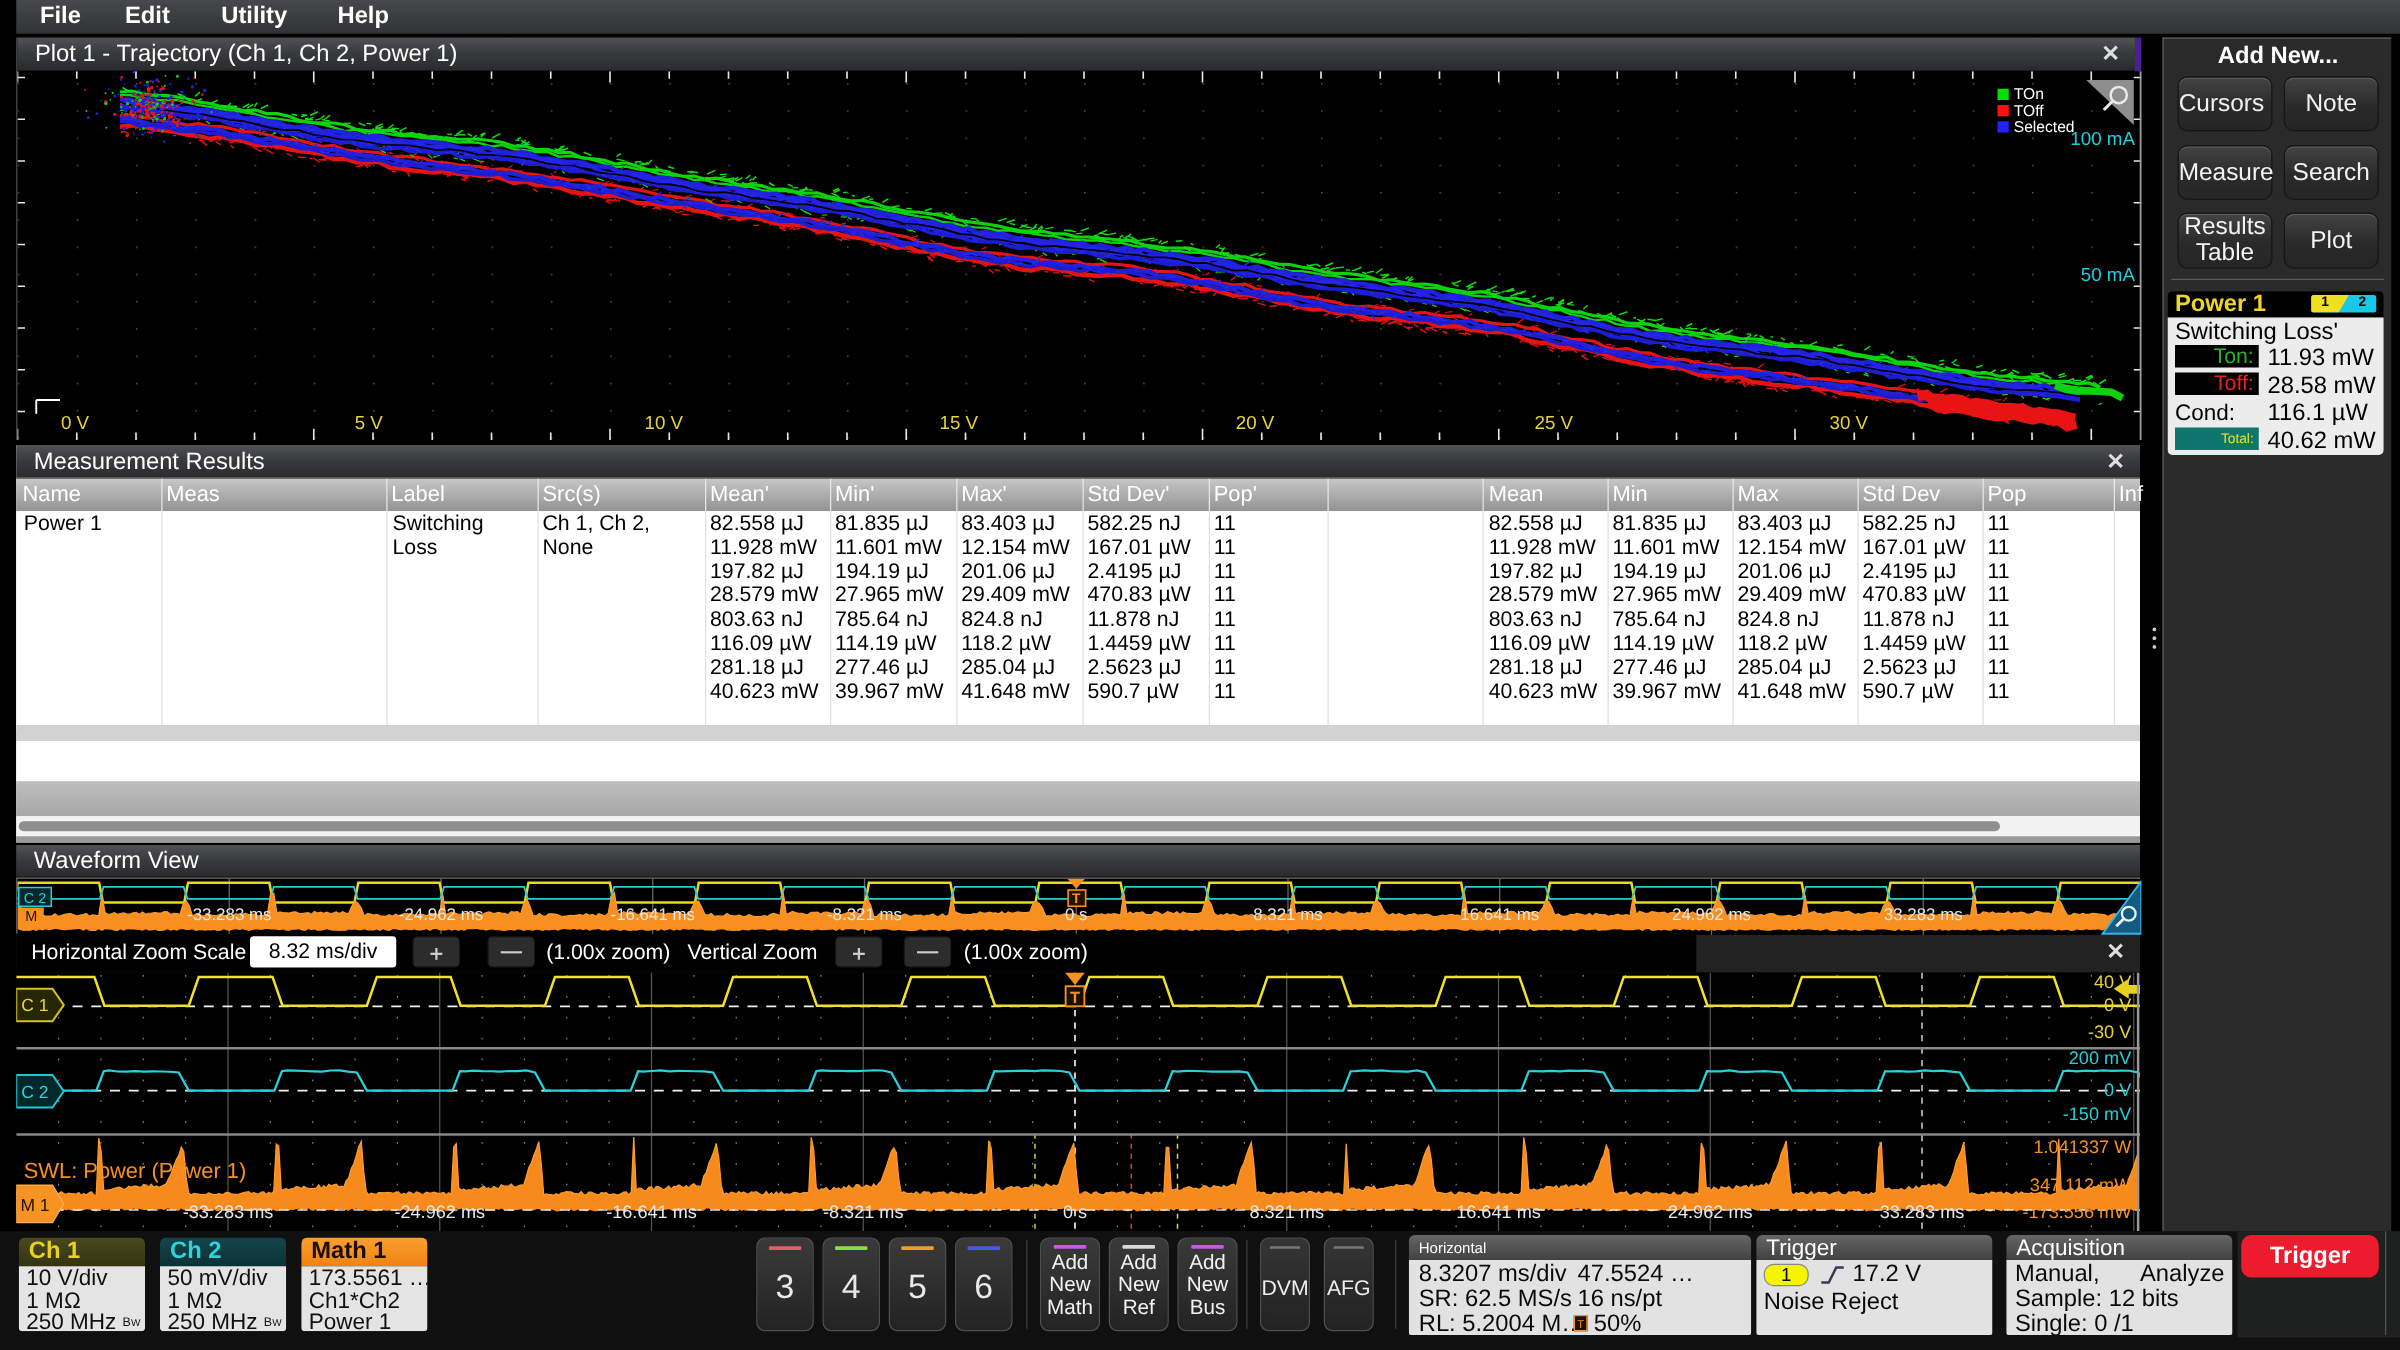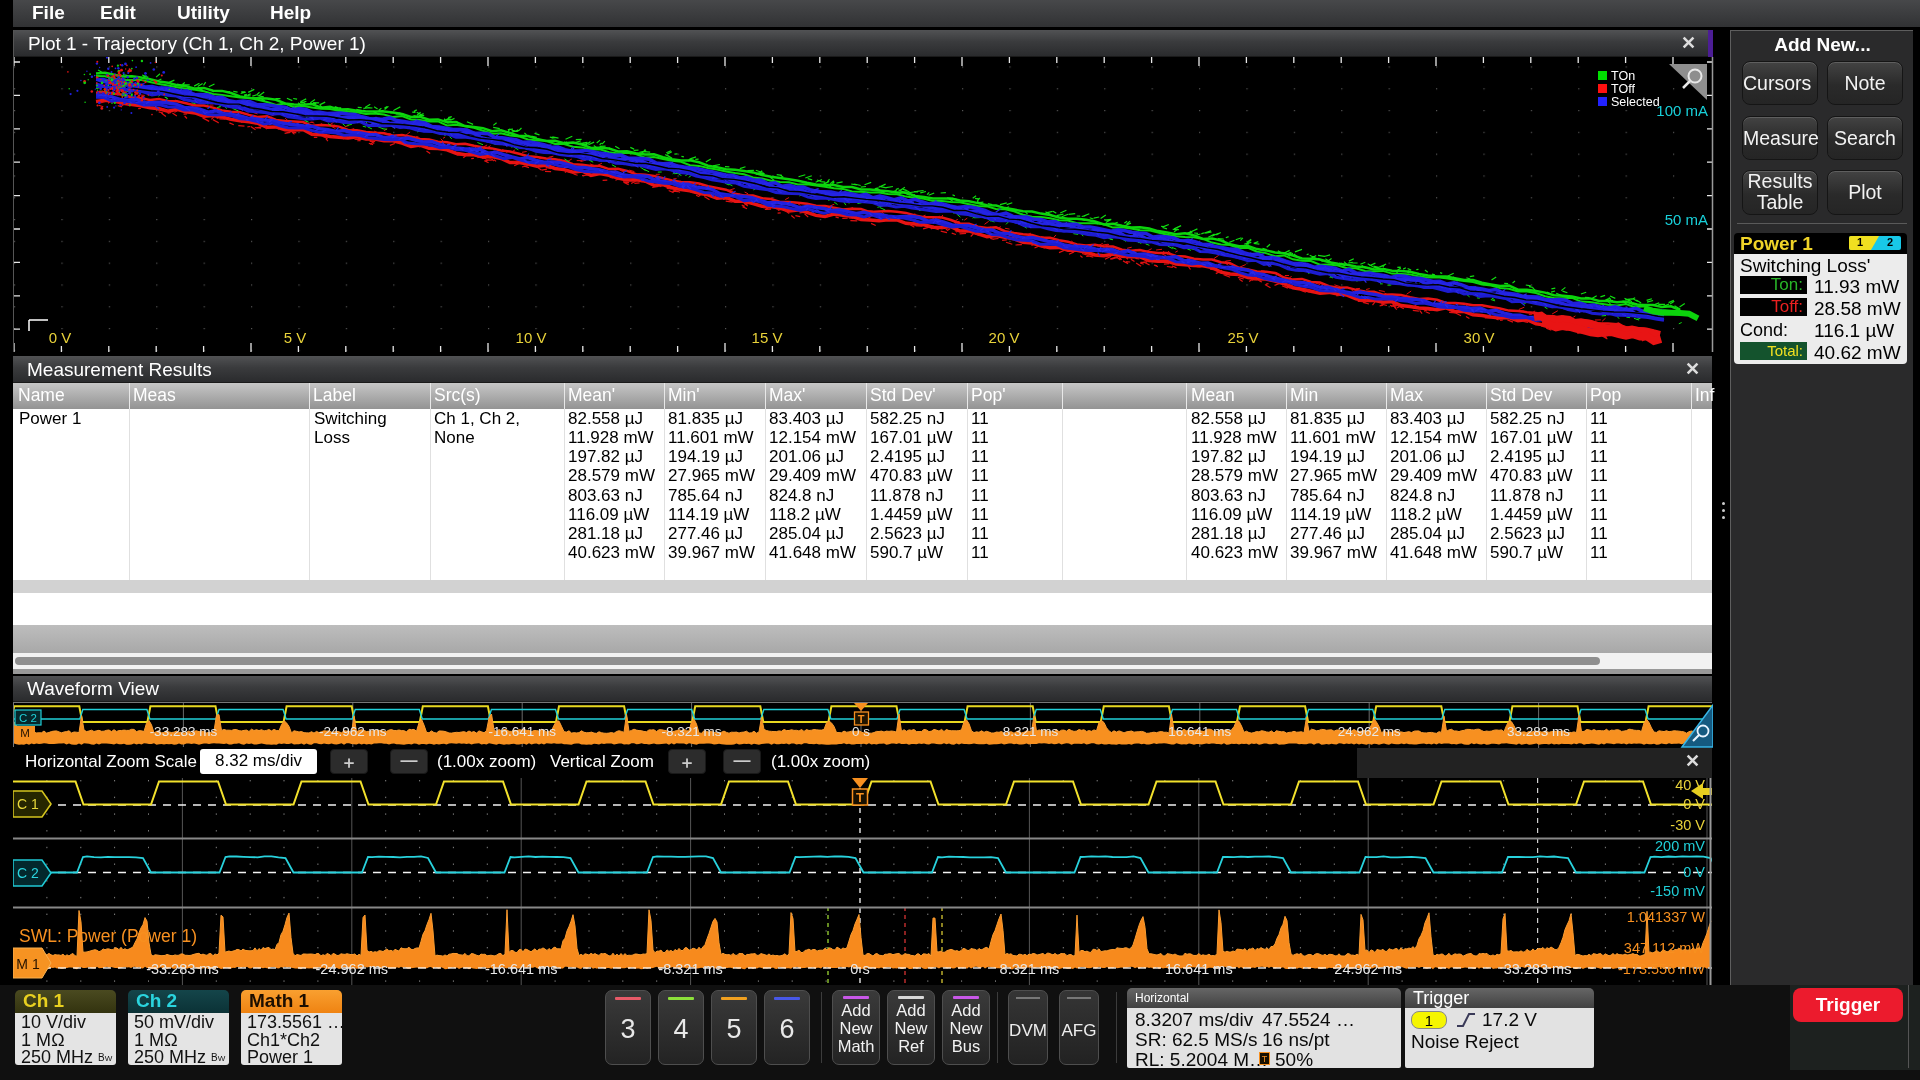--- a/index.html
+++ b/index.html
@@ -868,20 +868,29 @@
       <div style="height:20px;background:linear-gradient(180deg,#666,#414141);color:#fff;font-size:18px;padding-left:8px;line-height:20px">Trigger</div>
       <div style="height:60px;background:#e2e2e2;color:#0a0a0a;font-size:19px;line-height:20px;padding:1px 0 0 8px;position:relative">
         <div style="position:absolute;left:6px;top:3px;width:36px;height:18px;background:#f5f500;border:1px solid #888;border-radius:8px;color:#000;text-align:center;font-size:15px;line-height:17px">1</div>
         <svg style="position:absolute;left:50px;top:3px" width="22" height="18">
           <path d="M2 15 H8 L14 3 H20" stroke="#3a3a58" stroke-width="2" fill="none"></path>
         </svg>
         <div style="position:absolute;left:77px;top:2px">17.2 V</div>
         <div style="position:absolute;left:6px;top:24px">Noise Reject</div>
       </div>
     </div>
+    <div class="abs" style="left:1605px;top:3px;width:181px;height:80px;border-radius:5px 5px 2px 2px;overflow:hidden">
+      <div style="height:20px;background:linear-gradient(180deg,#666,#414141);color:#fff;font-size:18px;padding-left:8px;line-height:20px">Acquisition</div>
+      <div style="height:60px;background:#e2e2e2;color:#0a0a0a;font-size:19px;line-height:20px;padding:1px 0 0 8px;position:relative">
+        <div style="position:absolute;left:7px;top:2px">Manual,</div>
+        <div style="position:absolute;left:107px;top:2px">Analyze</div>
+        <div style="position:absolute;left:7px;top:22px">Sample: 12 bits</div>
+        <div style="position:absolute;left:7px;top:42px">Single: 0 /1</div>
+      </div>
+    </div>
     <div class="abs" style="left:1790px;top:0;width:130px;height:85px;background:#1d211f"></div>
     <div class="abs" style="left:1908px;top:0;width:1px;height:83px;background:#555"></div>
     <div class="abs" style="left:1793px;top:3px;width:110px;height:34px;background:#ec1b2d;border-radius:8px;color:#fff;font-weight:bold;font-size:19px;text-align:center;line-height:34px">Trigger</div>
   </div>
 <div class="abs" style="left:1730px;top:30px;width:183px;height:1050px;background:#2a2a2b;border-top:1px solid #5e5e5e;border-left:1px solid #5e5e5e">
     <div class="abs" style="left:0;top:3px;width:183px;text-align:center;color:#fff;font-size:19px;font-weight:bold">Add New...</div>
     <div class="abs" style="left:11px;top:30px;width:76px;height:44px;background:linear-gradient(180deg,#434343,#2a2a2a 55%,#252525);border:1px solid #151515;box-shadow:inset 0 1px 0 #5f5f5f;border-radius:8px;color:#f2f2f2;font-size:19.5px;text-align:left">
       <div style="line-height:42px">Cursors</div>
     </div>
     <div class="abs" style="left:96px;top:30px;width:76px;height:44px;background:linear-gradient(180deg,#434343,#2a2a2a 55%,#252525);border:1px solid #151515;box-shadow:inset 0 1px 0 #5f5f5f;border-radius:8px;color:#f2f2f2;font-size:19.5px;text-align:center">
@@ -910,16 +919,16 @@
         </span>
       </div>
       <div style="height:110px;background:#ececec;color:#000;font-size:19px;position:relative">
         <div style="position:absolute;left:6px;top:1px">Switching Loss'</div>
         <div style="position:absolute;left:6px;top:22px;width:67px;height:18px;background:#000;color:#28b428;text-align:right;padding-right:4px;font-size:17px;line-height:18px">Ton:</div>
         <div style="position:absolute;left:80px;top:22px">11.93 mW</div>
         <div style="position:absolute;left:6px;top:44px;width:67px;height:18px;background:#000;color:#e82020;text-align:right;padding-right:4px;font-size:17px;line-height:18px">Toff:</div>
         <div style="position:absolute;left:80px;top:44px">28.58 mW</div>
         <div style="position:absolute;left:6px;top:66px;font-size:18px">Cond:</div>
         <div style="position:absolute;left:80px;top:66px">116.1 µW</div>
-        <div style="position:absolute;left:6px;top:88px;width:67px;height:18px;background:#14532d;color:#f0e020;text-align:right;padding-right:4px;font-size:15px;line-height:18px">Total:</div>
+        <div style="position:absolute;left:6px;top:88px;width:67px;height:18px;background:#0f766e;color:#f0e020;text-align:right;padding-right:4px;font-size:11px;line-height:18px">Total:</div>
         <div style="position:absolute;left:80px;top:88px">40.62 mW</div>
       </div>
     </div>
   </div>
 </body></html>

